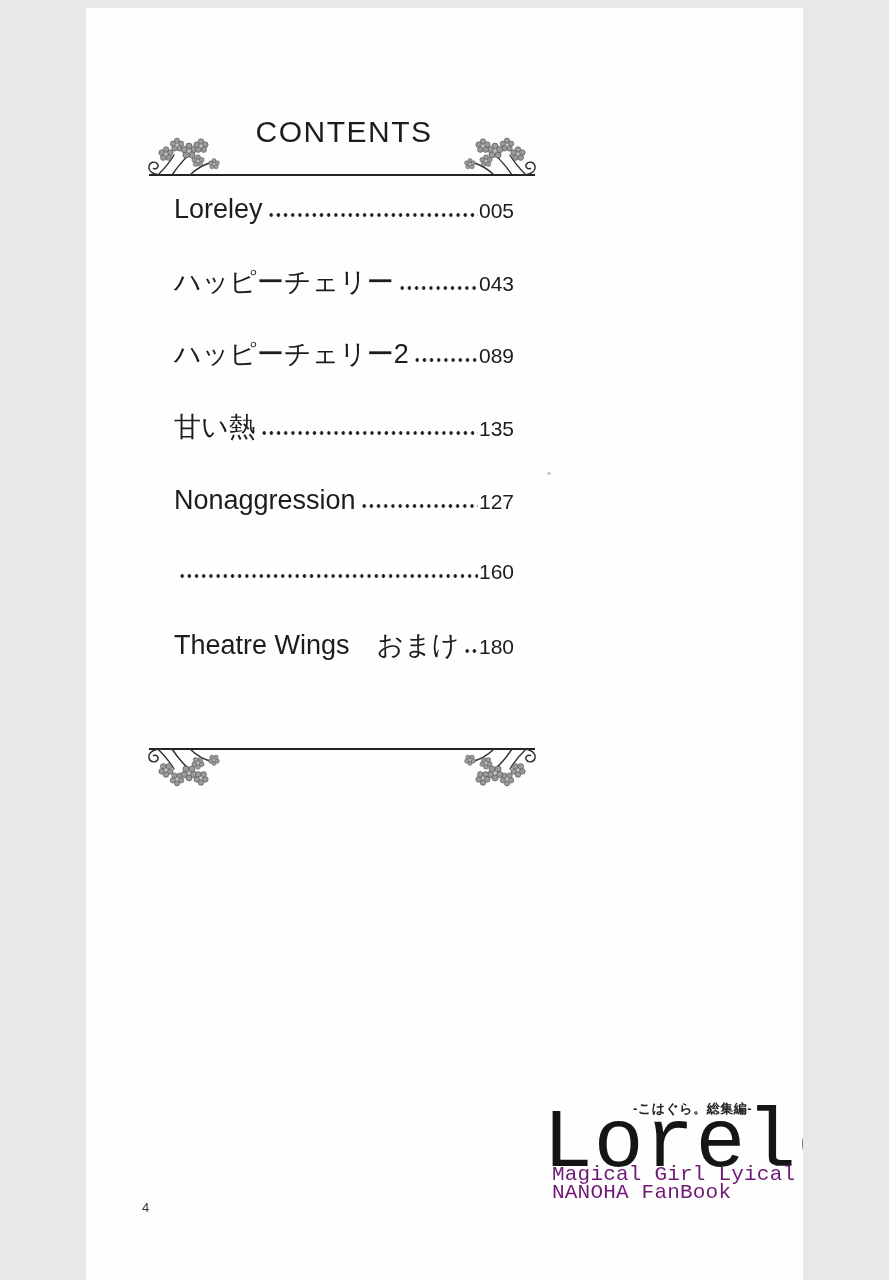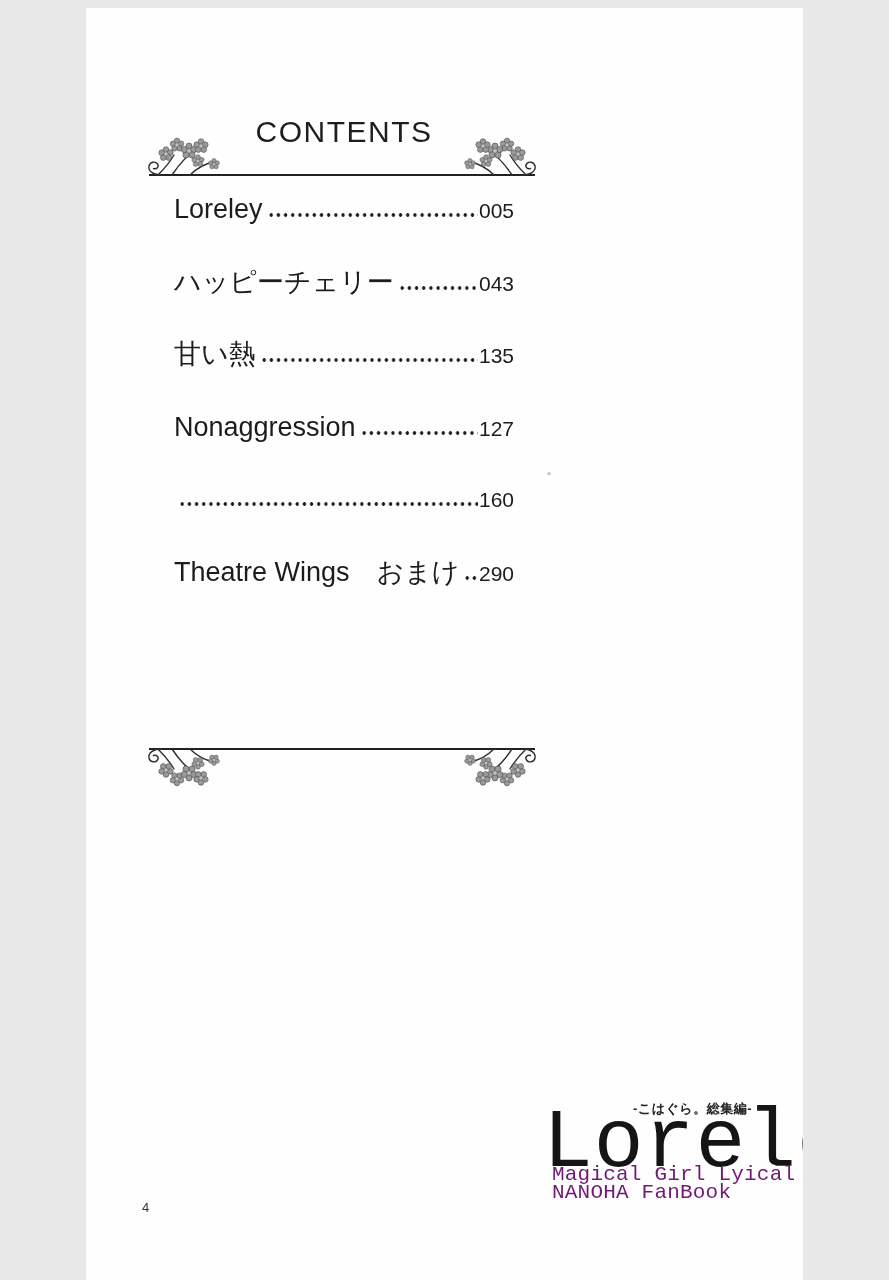--- a/index.html
+++ b/index.html
@@ -125,20 +125,25 @@
       <span class="toc-dots"></span>
       <span class="toc-page">005</span>
     </div>
 
     <div class="toc-row">
       <span class="toc-title">ハッピーチェリー</span>
       <span class="toc-dots"></span>
       <span class="toc-page">043</span>
     </div>
 
+    <div class="toc-row">
+      <span class="toc-title">ハッピーチェリー2</span>
+      <span class="toc-dots"></span>
+      <span class="toc-page">089</span>
+    </div>
 
 
     <div class="toc-row">
       <span class="toc-title">甘い熱</span>
       <span class="toc-dots"></span>
       <span class="toc-page">135</span>
     </div>
 
     <div class="toc-row">
       <span class="toc-title">Nonaggression</span>
@@ -147,21 +152,21 @@
     </div>
 
     <div class="toc-row">
       <span class="toc-dots"></span>
       <span class="toc-page">160</span>
     </div>
 
     <div class="toc-row">
       <span class="toc-title">Theatre Wings　おまけ</span>
       <span class="toc-dots"></span>
-      <span class="toc-page">290</span>
+      <span class="toc-page">180</span>
     </div>
   </div>
 
   <div class="divider divider-bottom">
     <svg viewBox="0 0 392 48" xmlns="http://www.w3.org/2000/svg">
       <line x1="3" y1="40" x2="389" y2="40" stroke="#222" stroke-width="2"></line>
       <use href="#orn"></use>
       <use href="#orn" transform="translate(392,0) scale(-1,1)"></use>
     </svg>
   </div>

